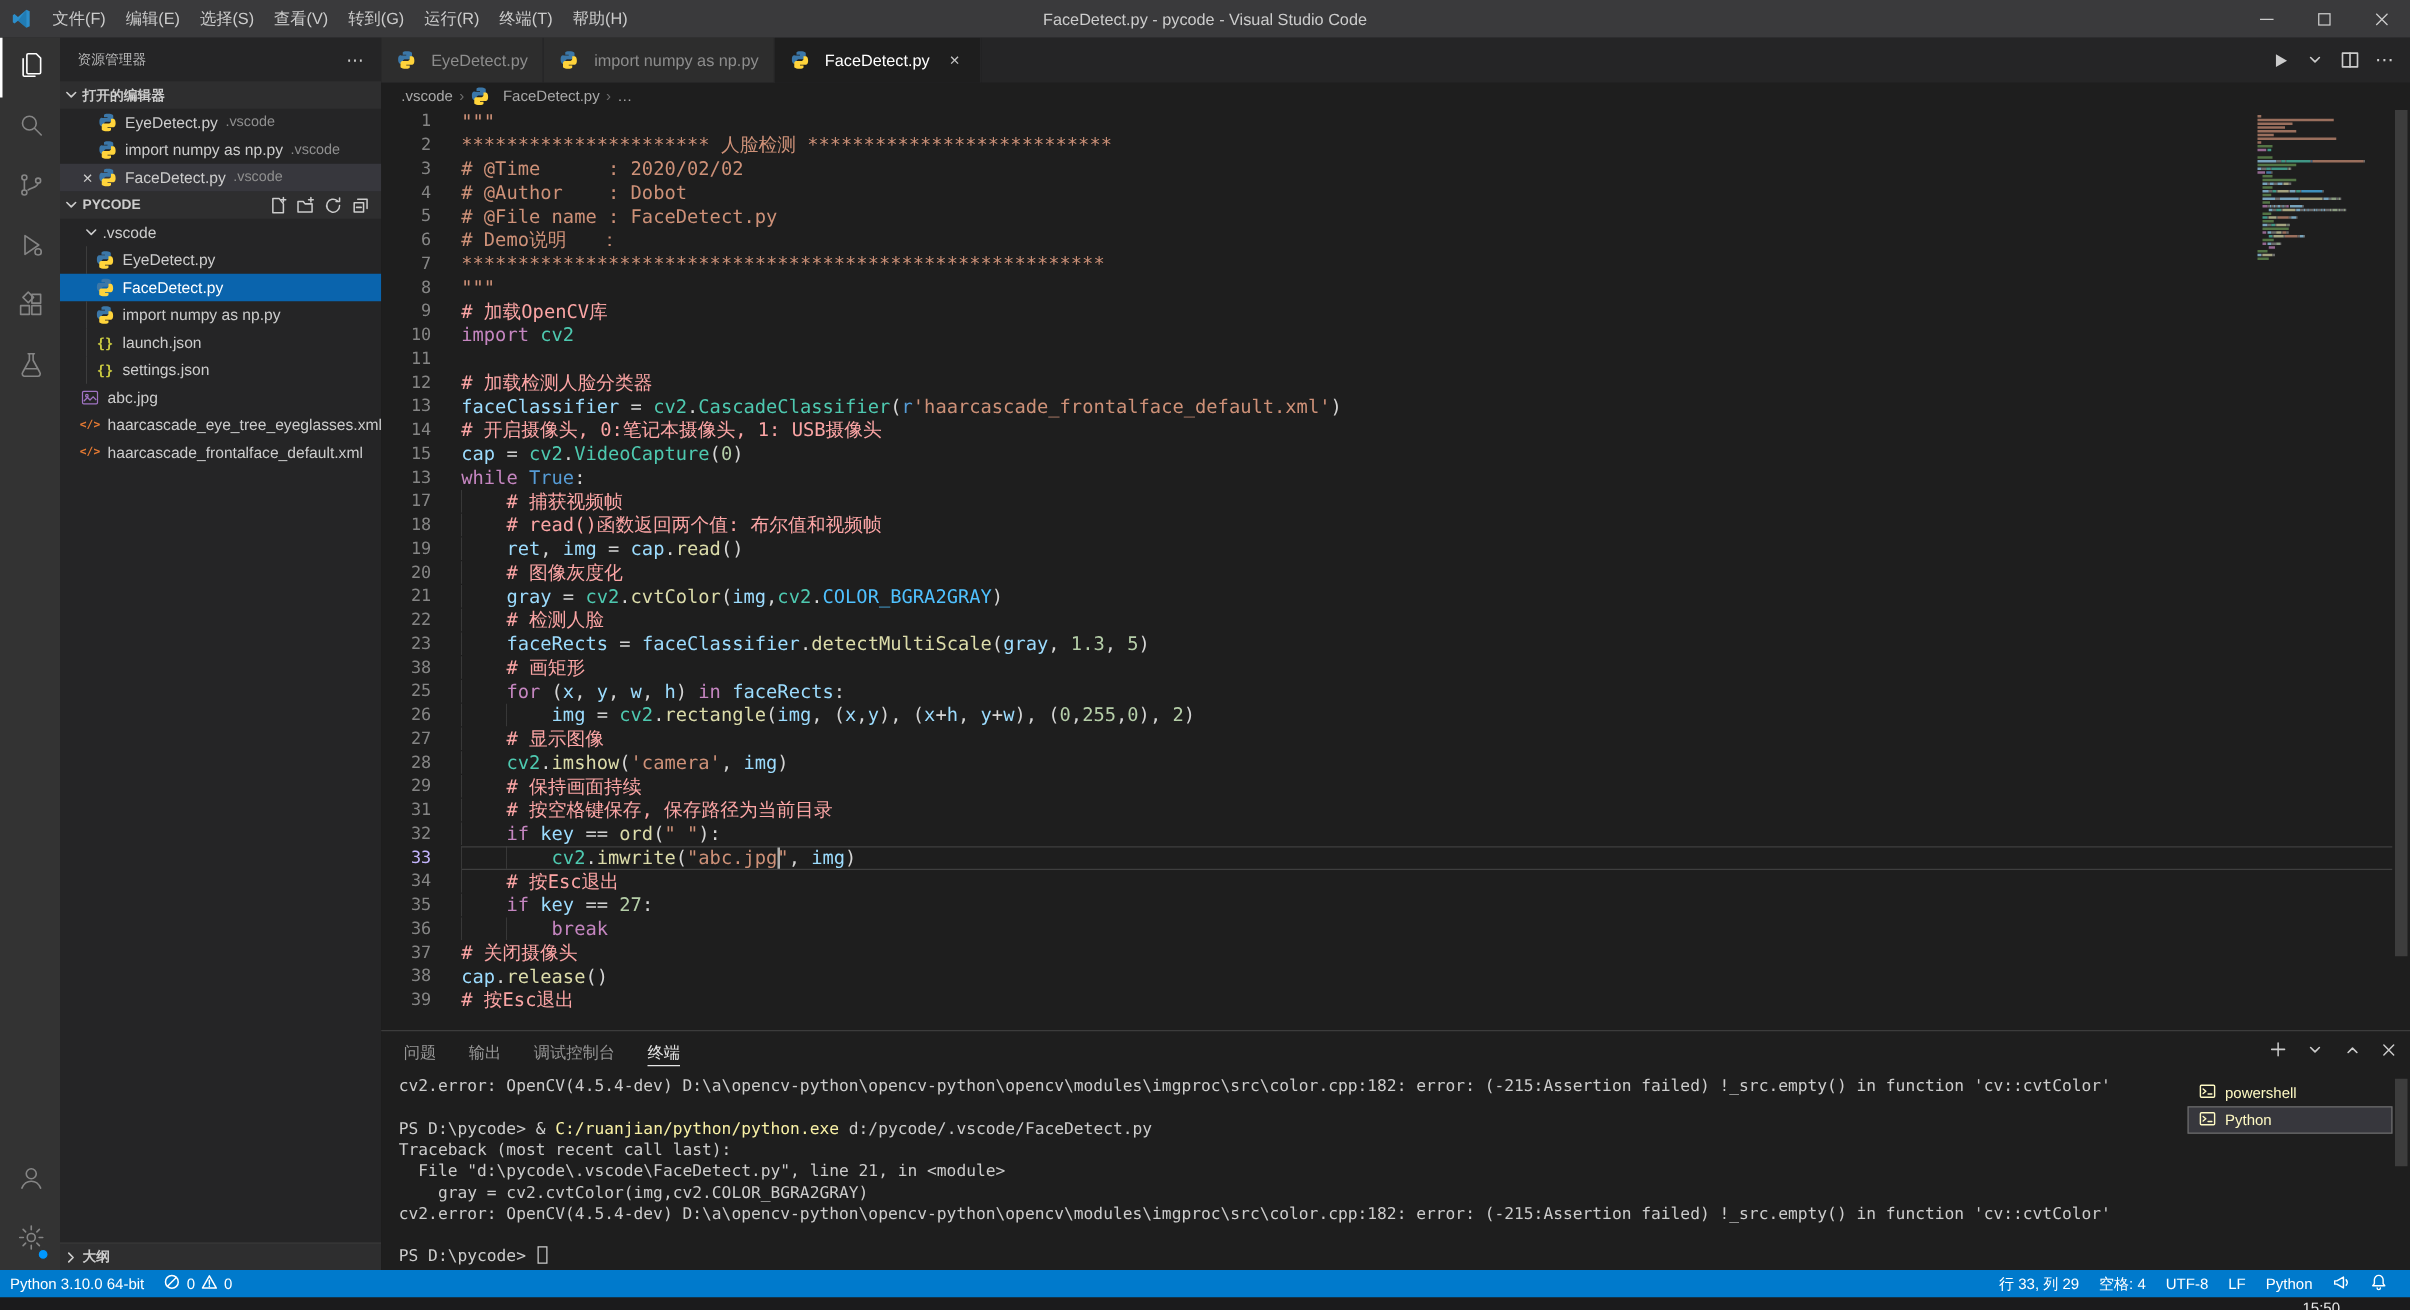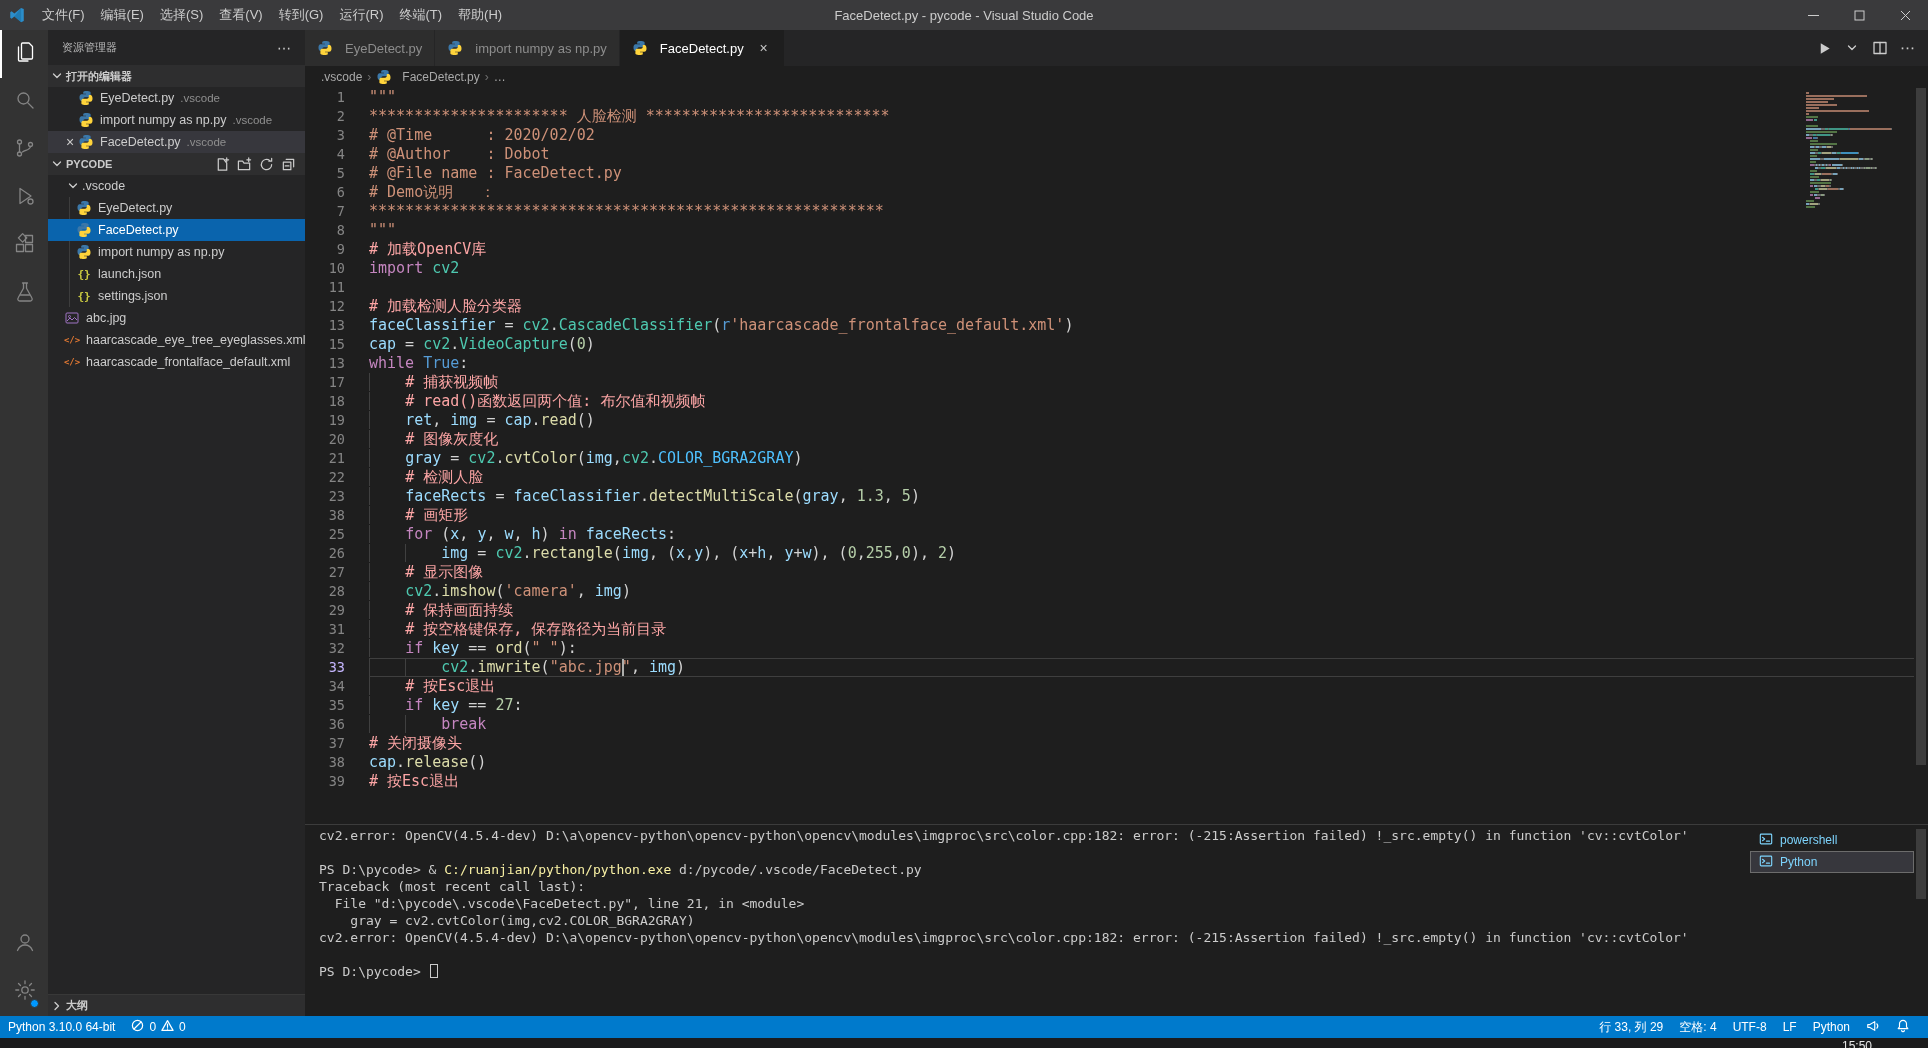--- a/index.html
+++ b/index.html
@@ -89,21 +89,21 @@
   .panel-header{height:34px;flex:0 0 auto;display:flex;align-items:center;padding:0 10px 0 18px}
   .p-tab{margin-right:26px;font-size:13px;color:#969696;height:34px;line-height:34px;position:relative}
   .p-tab.active{color:#e7e7e7}
   .p-tab.active::after{content:"";position:absolute;left:0;right:0;bottom:6px;height:1px;background:#e7e7e7}
   .panel-actions{margin-left:auto;display:flex;gap:14px;align-items:center;color:#cccccc}
   .panel-body{flex:1;display:flex;min-height:0;position:relative}
   .terminal{flex:1;font-family:"DejaVu Sans Mono",monospace;font-size:13px;line-height:17px;
     color:#cccccc;padding:2px 0 0 14px;white-space:pre;overflow:hidden}
   .term-line{height:17px}
   .term-cursor{display:inline-block;width:8px;height:14px;border:1px solid #cccccc;vertical-align:-2px;margin-left:1px}
-  .term-list{width:178px;flex:0 0 auto;padding:4px 14px 0 0;font-size:12px;color:#7dd3fc}
+  .term-list{width:178px;flex:0 0 auto;padding:4px 14px 0 0;font-size:12px;color:#fef9c3}
   .tl-row{height:22px;display:flex;align-items:center;gap:7px;padding:0 8px;border:1px solid transparent}
   .tl-row.selected{background:#37373d;border-color:#6c6c6c}
   .p-thumb{position:absolute;top:4px;right:2px;width:10px;height:70px;background:rgba(121,121,121,0.35)}
 
   
   .statusbar{height:22px;background:#007acc;color:#ffffff;display:flex;align-items:center;font-size:12px;flex:0 0 auto}
   .sb-left{display:flex;height:22px}
   .sb-right{margin-left:auto;display:flex;height:22px;padding-right:10px}
   .sb-item{padding:0 8px;display:flex;align-items:center;gap:5px;height:22px;white-space:nowrap}
 
@@ -500,20 +500,24 @@
             </div>
             <div class="code-line">
               <span class="line-num">12</span>
               <span class="line-text"><span class="tk-c"># 加载检测人脸分类器</span></span>
             </div>
             <div class="code-line">
               <span class="line-num">13</span>
               <span class="line-text"><span class="tk-v">faceClassifier</span><span class="tk-p"> = </span><span class="tk-y">cv2</span><span class="tk-p">.</span><span class="tk-y">CascadeClassifier</span><span class="tk-p">(</span><span class="tk-b">r</span><span class="tk-s">'haarcascade_frontalface_default.xml'</span><span class="tk-p">)</span></span>
             </div>
             <div class="code-line">
+              <span class="line-num">14</span>
+              <span class="line-text"><span class="tk-c"># 开启摄像头, 0:笔记本摄像头, 1: USB摄像头</span></span>
+            </div>
+            <div class="code-line">
               <span class="line-num">15</span>
               <span class="line-text"><span class="tk-v">cap</span><span class="tk-p"> = </span><span class="tk-y">cv2</span><span class="tk-p">.</span><span class="tk-y">VideoCapture</span><span class="tk-p">(</span><span class="tk-n">0</span><span class="tk-p">)</span></span>
             </div>
             <div class="code-line">
               <span class="line-num">13</span>
               <span class="line-text"><span class="tk-k">while</span><span class="tk-p"> </span><span class="tk-b">True</span><span class="tk-p">:</span></span>
             </div>
             <div class="code-line">
               <span class="line-num">17</span>
               <span class="line-text"><span class="ind tk-p">    </span><span class="tk-c"># 捕获视频帧</span></span>
@@ -864,20 +868,42 @@
             <div class="mm-line">
               <span class="mm-tok mmc-c" style="width: 8.8px;"></span>
             </div>
           </div>
         <div class="v-scroll">
             <div class="v-thumb"></div>
           </div>
       </div>
 
       <div class="panel">
+        <div class="panel-header">
+          <div style="display:flex">
+              <div class="p-tab">问题</div>
+              <div class="p-tab">输出</div>
+              <div class="p-tab">调试控制台</div>
+              <div class="p-tab active">终端</div>
+            </div>
+          <div class="panel-actions">
+              <span class="act"><svg width="15" height="15" viewBox="0 0 16 16" fill="none" stroke="currentColor" stroke-width="1.3" stroke-linecap="round" stroke-linejoin="round">
+                  <path d="M8 2.5v11M2.5 8h11"></path>
+                </svg></span>
+              <span class="act"><svg width="16" height="16" viewBox="0 0 16 16" fill="none" stroke="currentColor" stroke-width="1.3" stroke-linecap="round" stroke-linejoin="round">
+                  <path d="M4.5 6l3.5 3.5L11.5 6"></path>
+                </svg></span>
+              <span class="act"><svg width="16" height="16" viewBox="0 0 16 16" fill="none" stroke="currentColor" stroke-width="1.3" stroke-linecap="round" stroke-linejoin="round">
+                  <path d="M4.5 10L8 6.5l3.5 3.5"></path>
+                </svg></span>
+              <span class="act"><svg width="14" height="14" viewBox="0 0 16 16" fill="none" stroke="currentColor" stroke-width="1.3" stroke-linecap="round" stroke-linejoin="round">
+                  <path d="M3.5 3.5l9 9M12.5 3.5l-9 9"></path>
+                </svg></span>
+            </div>
+        </div>
         <div class="panel-body">
           <div class="terminal"><div class="term-line"><span class="tk-d">cv2.error: OpenCV(4.5.4-dev) D:\a\opencv-python\opencv-python\opencv\modules\imgproc\src\color.cpp:182: error: (-215:Assertion failed) !_src.empty() in function 'cv::cvtColor'</span></div><div class="term-line"></div><div class="term-line"><span class="tk-d">PS D:\pycode&gt; &amp; </span><span class="tk-m">C:/ruanjian/python/python.exe</span><span class="tk-d"> d:/pycode/.vscode/FaceDetect.py</span></div><div class="term-line"><span class="tk-d">Traceback (most recent call last):</span></div><div class="term-line"><span class="tk-d">  File "d:\pycode\.vscode\FaceDetect.py", line 21, in &lt;module&gt;</span></div><div class="term-line"><span class="tk-d">    gray = cv2.cvtColor(img,cv2.COLOR_BGRA2GRAY)</span></div><div class="term-line"><span class="tk-d">cv2.error: OpenCV(4.5.4-dev) D:\a\opencv-python\opencv-python\opencv\modules\imgproc\src\color.cpp:182: error: (-215:Assertion failed) !_src.empty() in function 'cv::cvtColor'</span></div><div class="term-line"></div><div class="term-line"><span class="tk-d">PS D:\pycode&gt; </span><span class="term-cursor"></span></div></div>
           <div class="term-list">
               <div class="tl-row">
                 <span><svg width="14" height="14" viewBox="0 0 16 16" fill="none" stroke="currentColor" stroke-width="1.3" stroke-linecap="round" stroke-linejoin="round">
                     <rect x="1.5" y="2.5" width="13" height="11" rx="1"></rect>
                     <path d="M4 6l2.5 2L4 10M8.5 10.5H12"></path>
                   </svg></span>
                 <span>powershell</span>
               </div>

